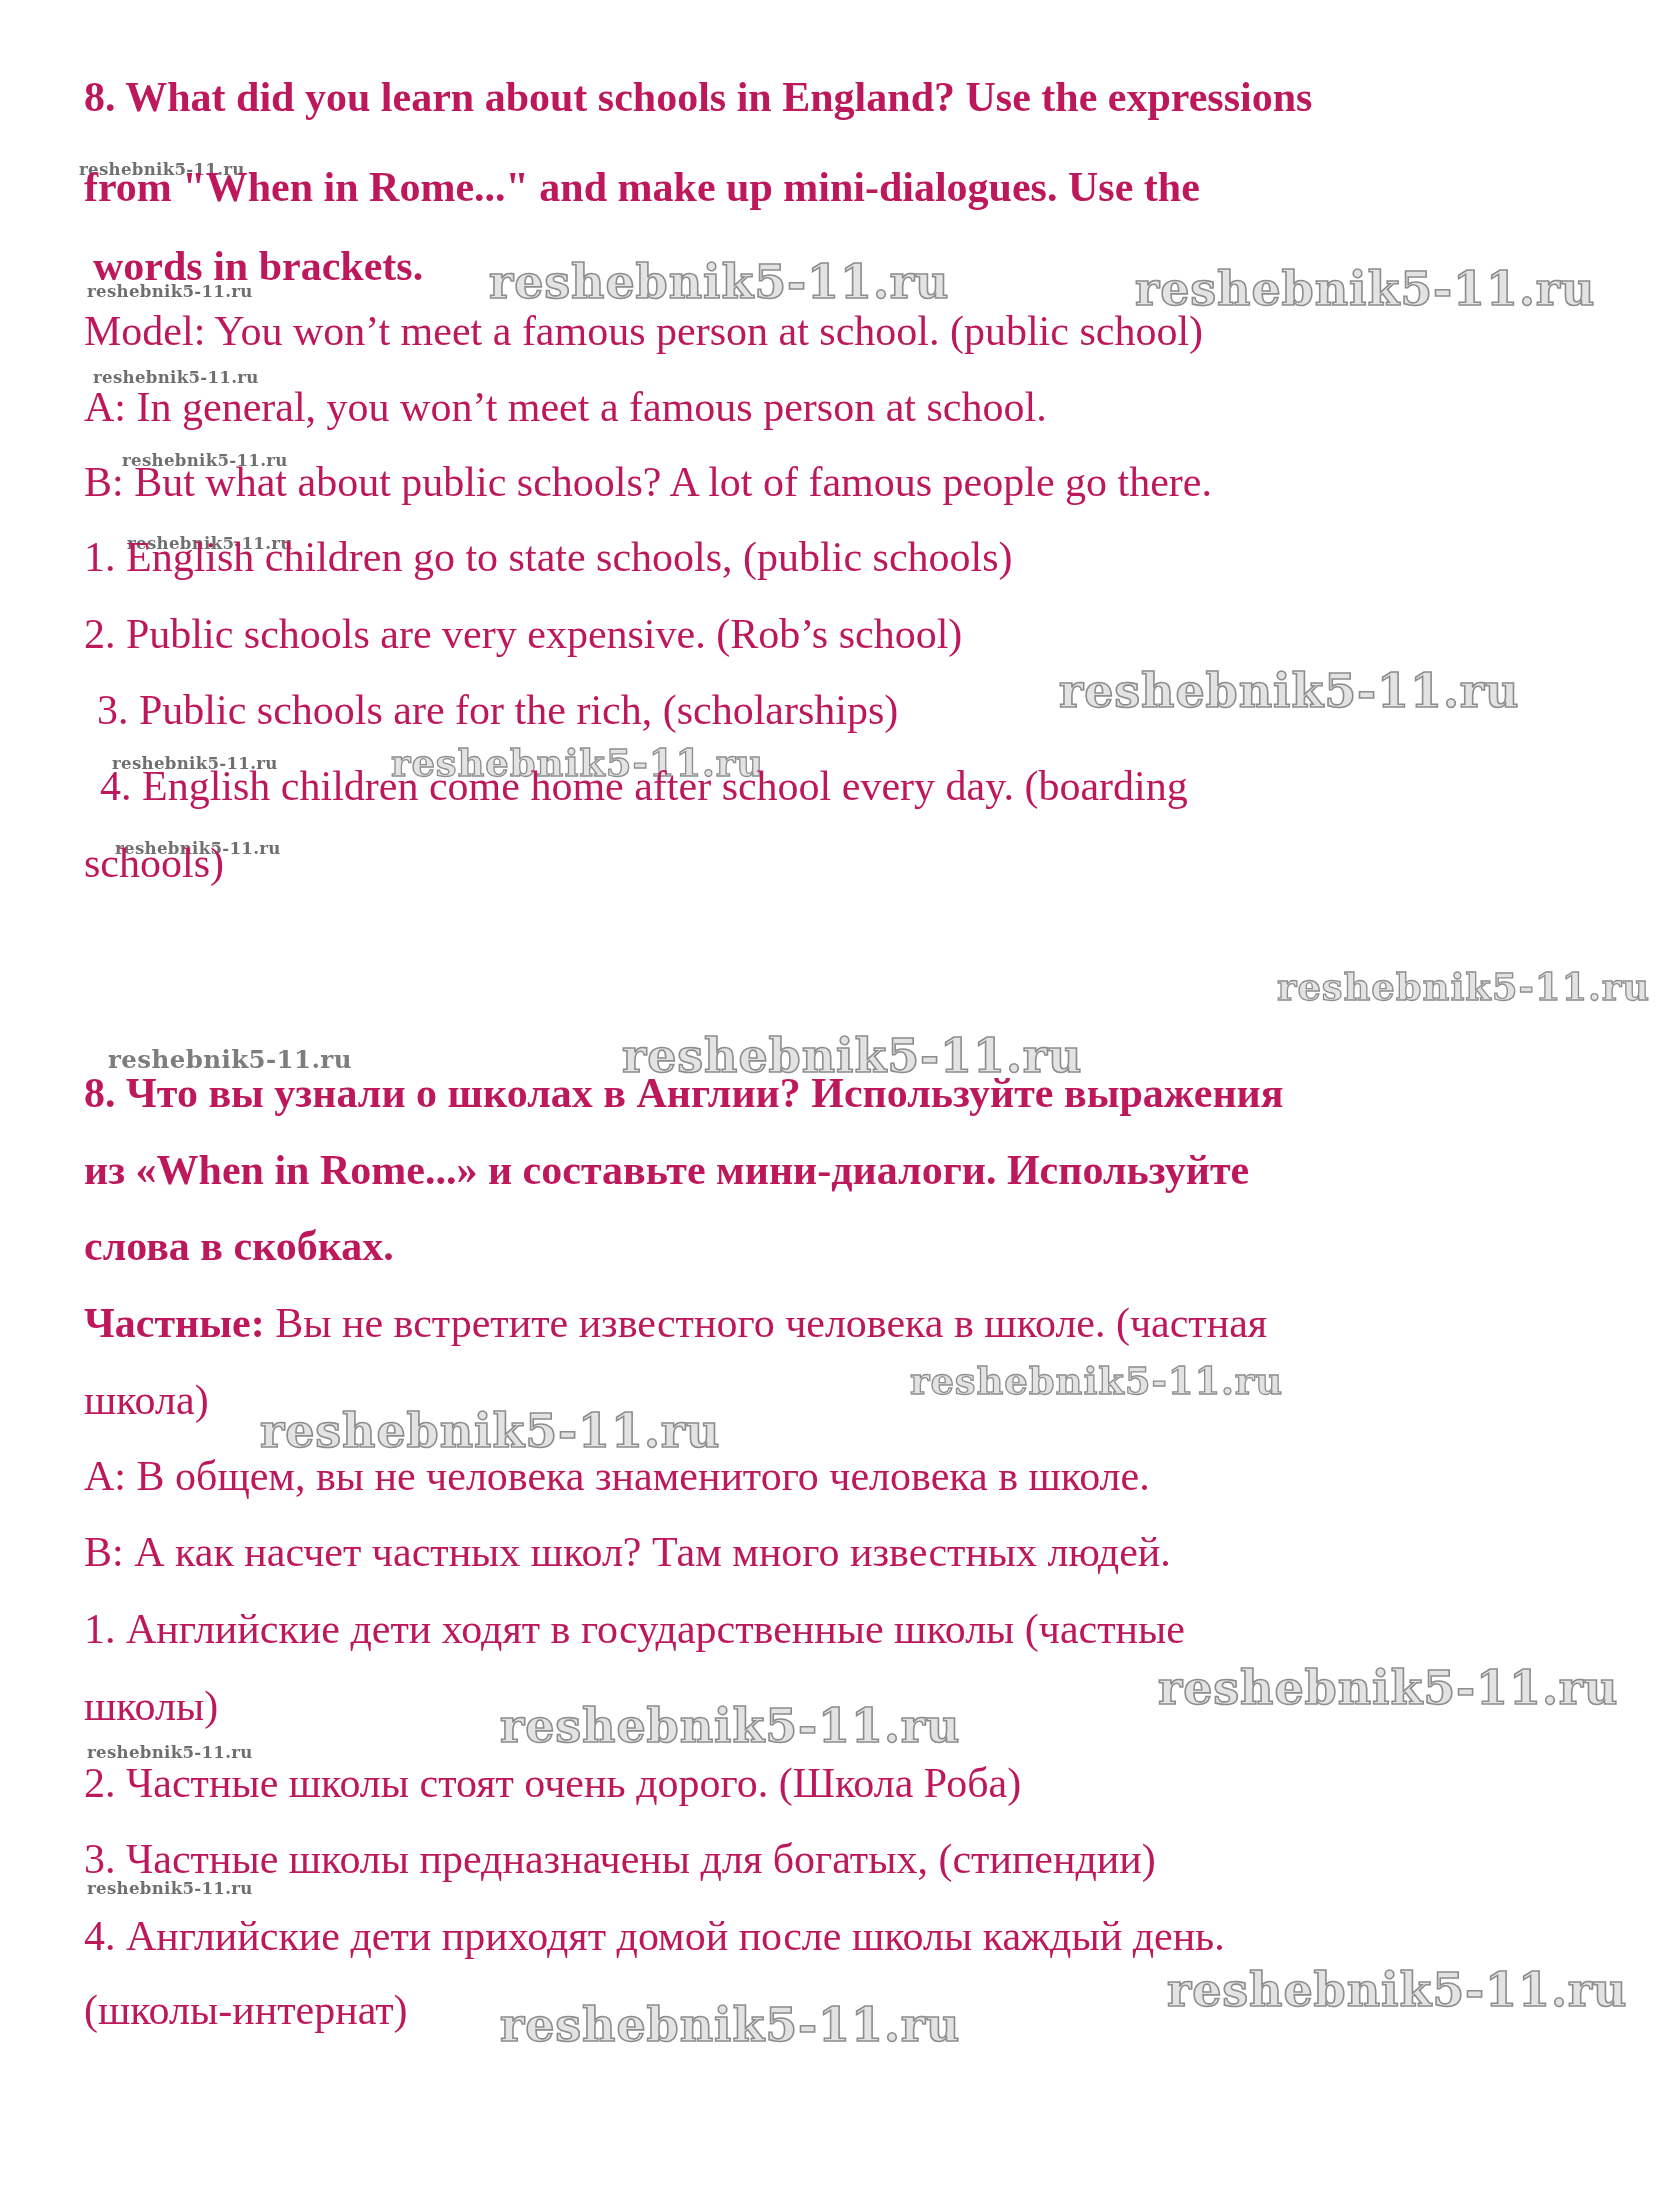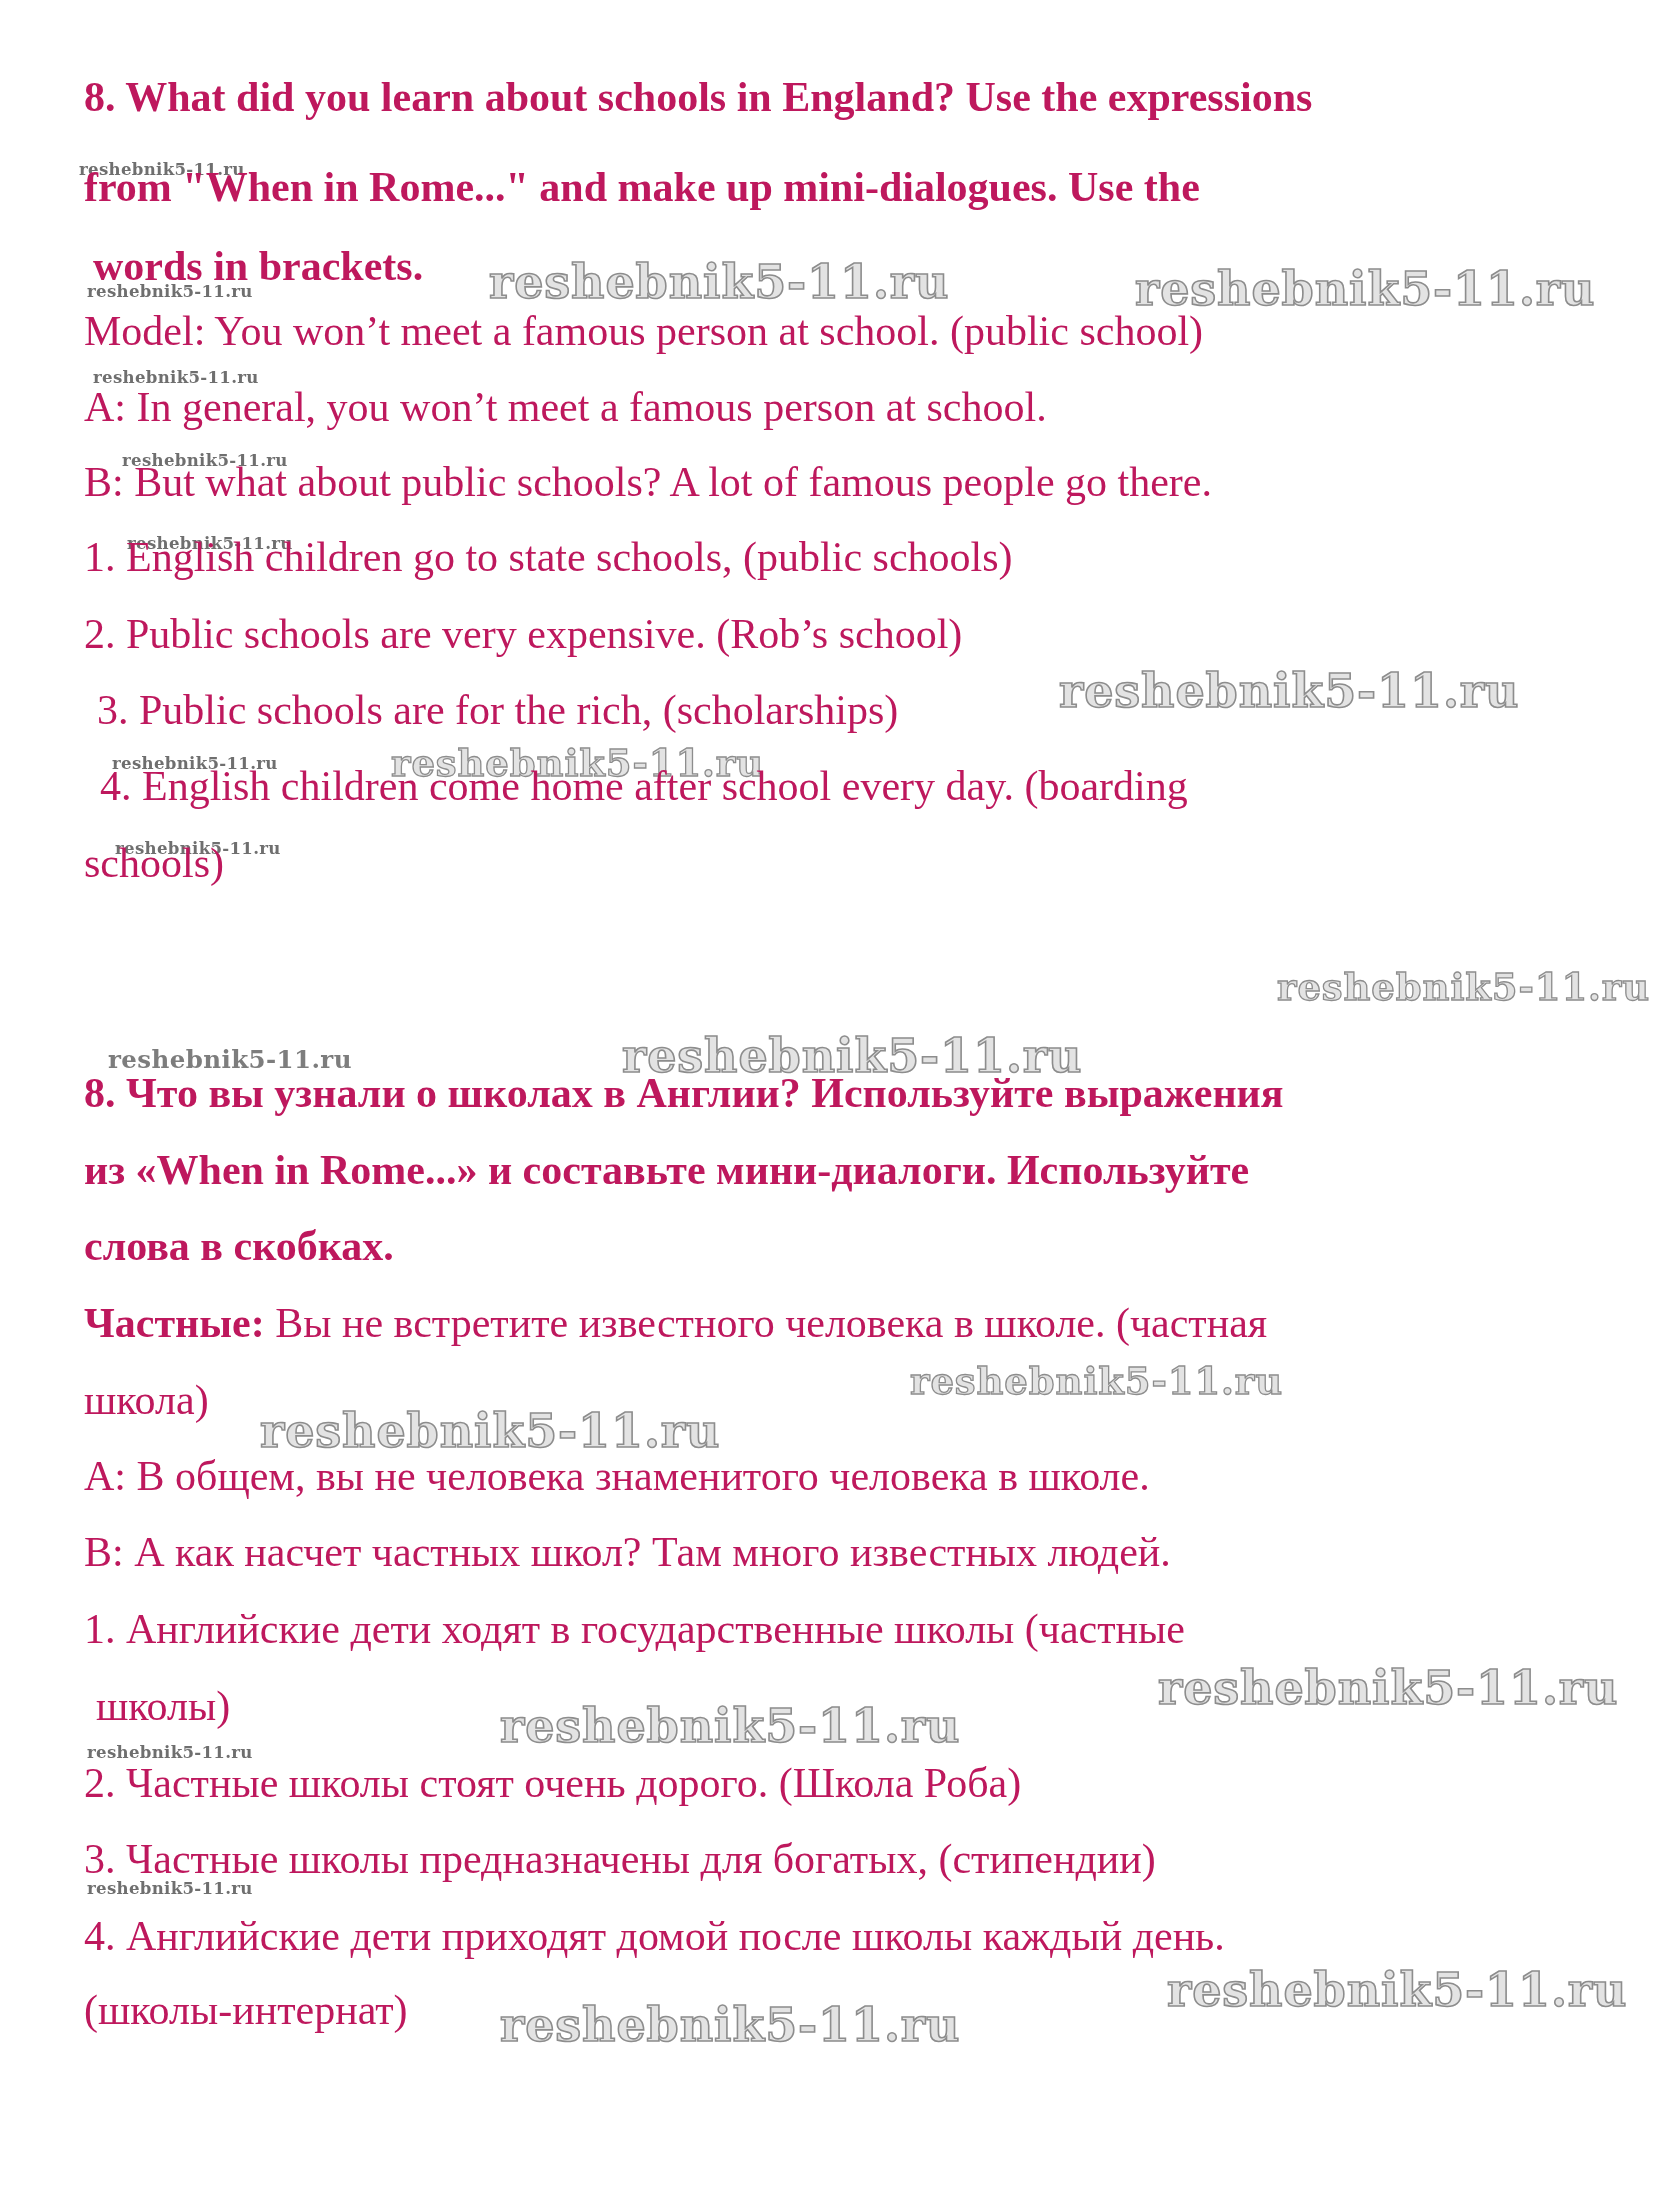--- a/index.html
+++ b/index.html
@@ -74,20 +74,20 @@
       <div class="line" style="top: 763px; left: 100px;">4. English children come home after school every day. (boarding</div>
       <div class="line" style="top: 840px; left: 84px;">schools)</div>
       <div class="line bold" style="top: 1070px; left: 84px;">8. Что вы узнали о школах в Англии? Используйте выражения</div>
       <div class="line bold" style="top: 1147px; left: 84px;">из «When in Rome...» и составьте мини-диалоги. Используйте</div>
       <div class="line bold" style="top: 1223px; left: 84px;">слова в скобках.</div>
       <div class="line" style="top: 1300px; left: 84px;"><span class="bold">Частные:</span><span> Вы не встретите известного человека в школе. (частная</span></div>
       <div class="line" style="top: 1377px; left: 84px;">школа)</div>
       <div class="line" style="top: 1453px; left: 84px;">A: В общем, вы не человека знаменитого человека в школе.</div>
       <div class="line" style="top: 1529px; left: 84px; text-align: center;">B: А как насчет частных школ? Там много известных людей.</div>
       <div class="line" style="top: 1606px; left: 84px;">1. Английские дети ходят в государственные школы (частные</div>
-      <div class="line" style="top: 1683px; left: 84px; margin-left: 12px;">школы)</div>
+      <div class="line" style="top: 1683px; left: 84px;">школы)</div>
       <div class="line" style="top: 1760px; left: 84px;">2. Частные школы стоят очень дорого. (Школа Роба)</div>
       <div class="line" style="top: 1836px; left: 84px;">3. Частные школы предназначены для богатых, (стипендии)</div>
       <div class="line" style="top: 1913px; left: 84px;">4. Английские дети приходят домой после школы каждый день.</div>
       <div class="line" style="top: 1987px; left: 84px;">(школы-интернат)</div>
     </div>
 </div>
 
 
 </body></html>

